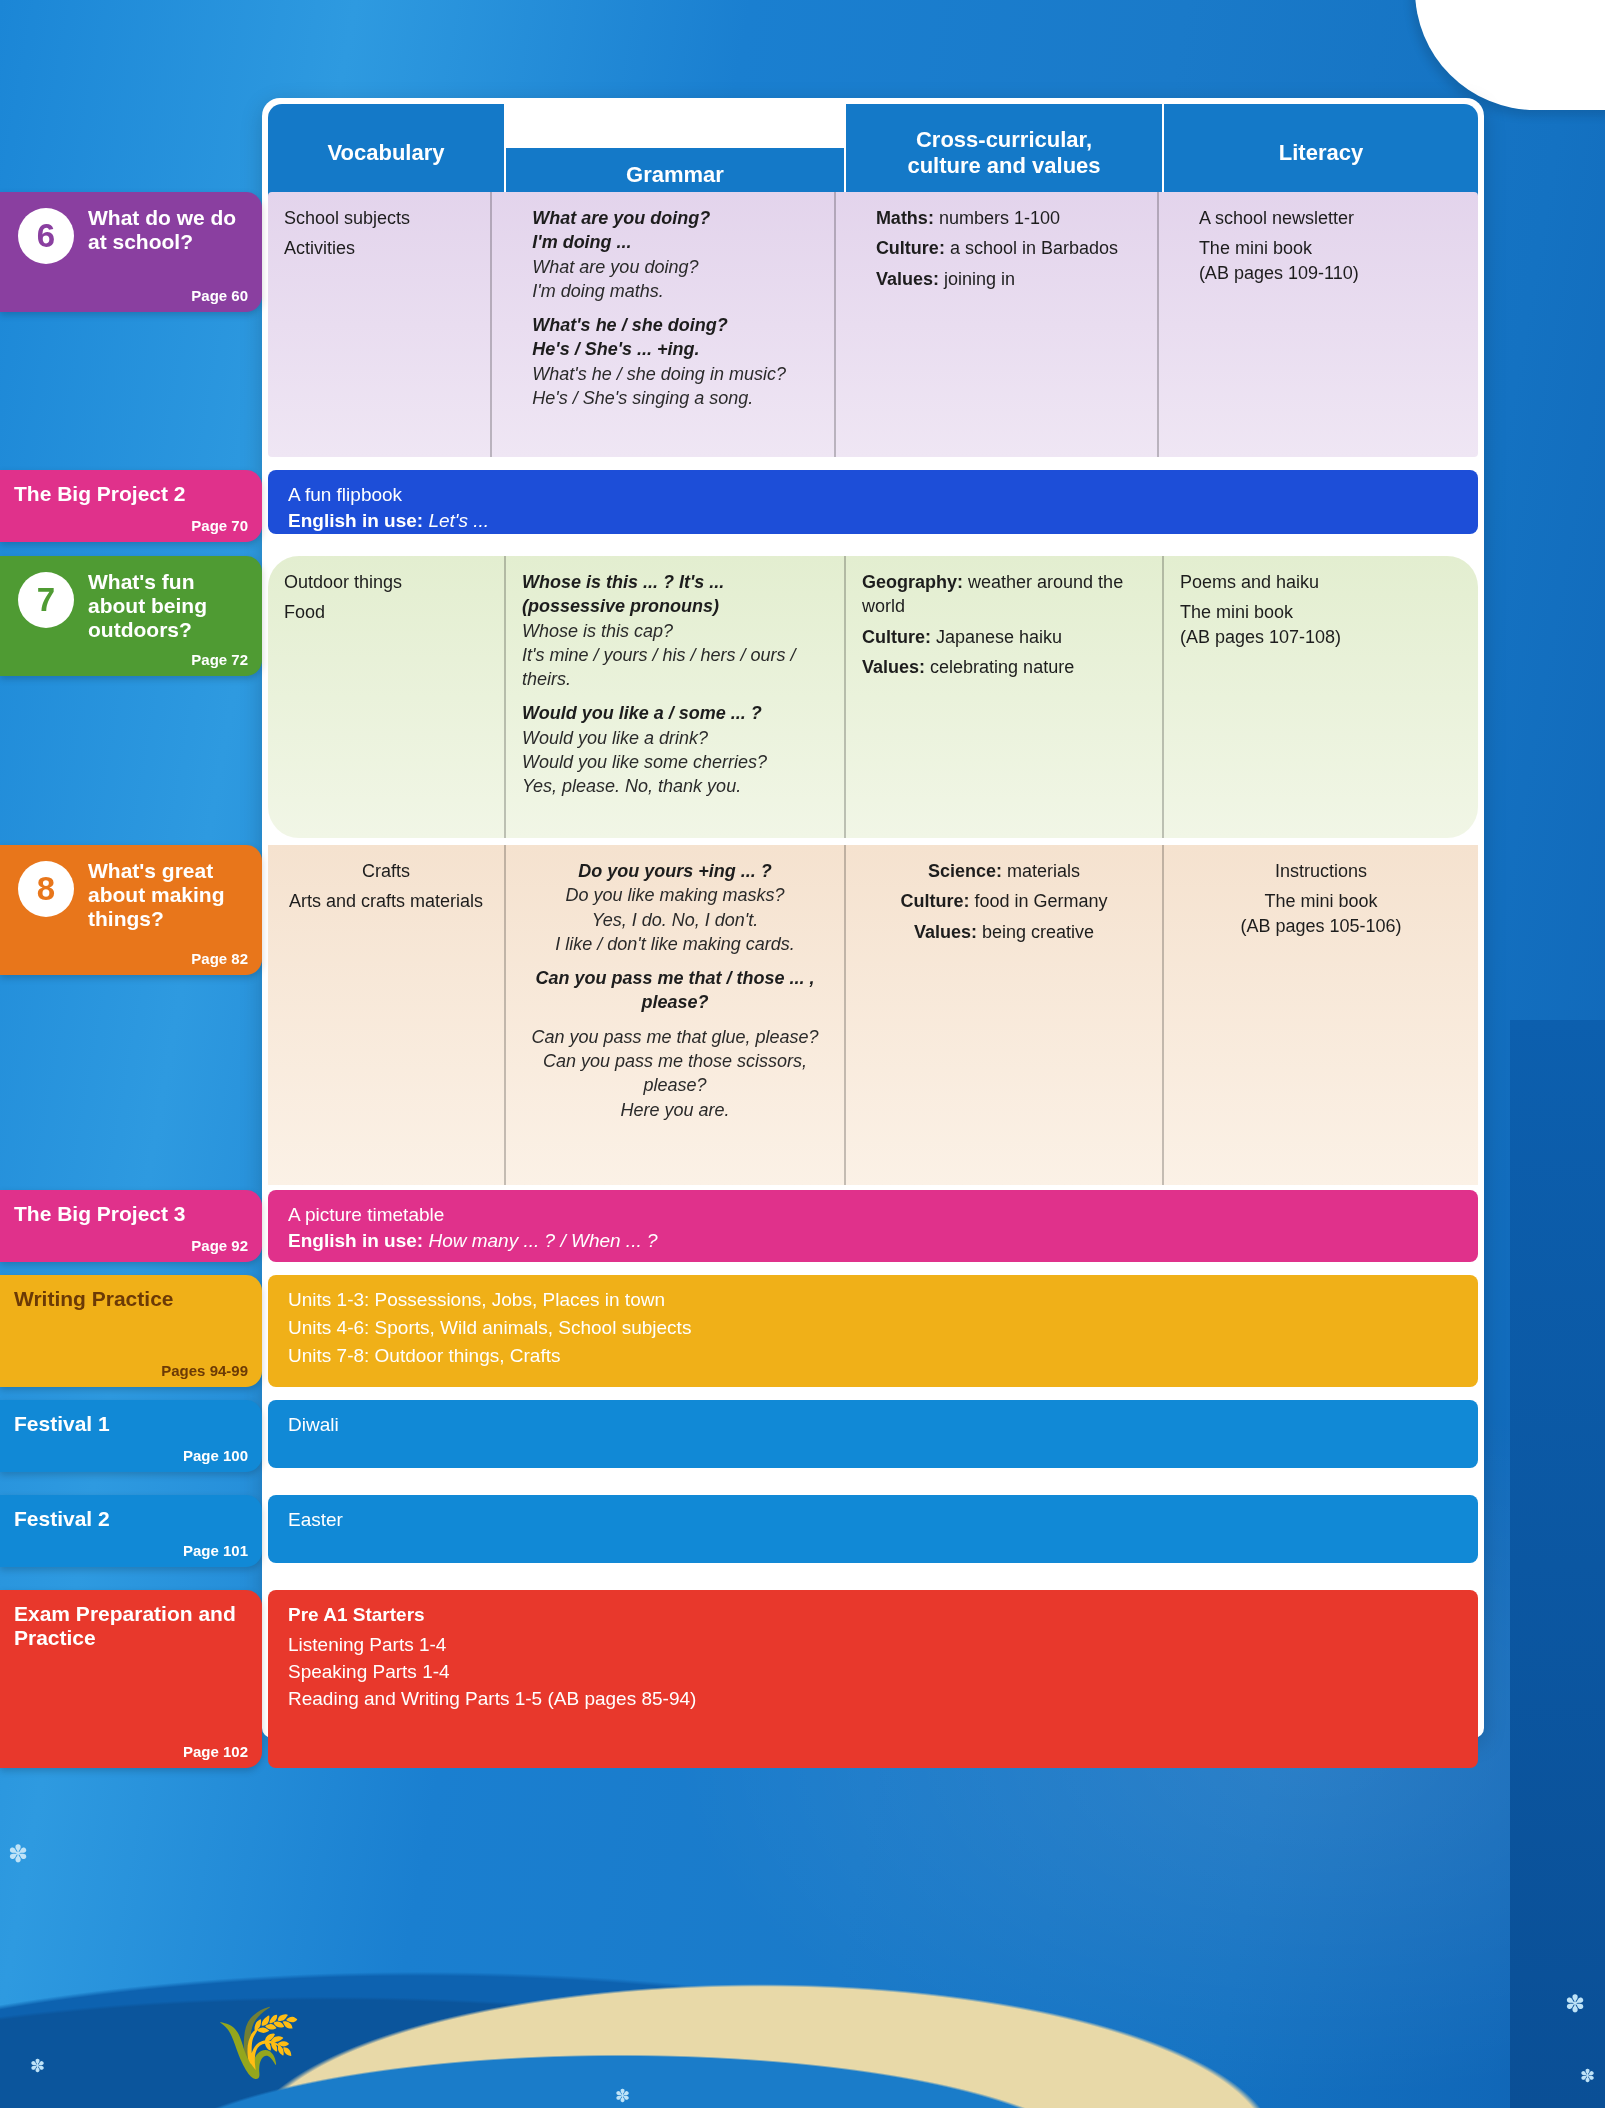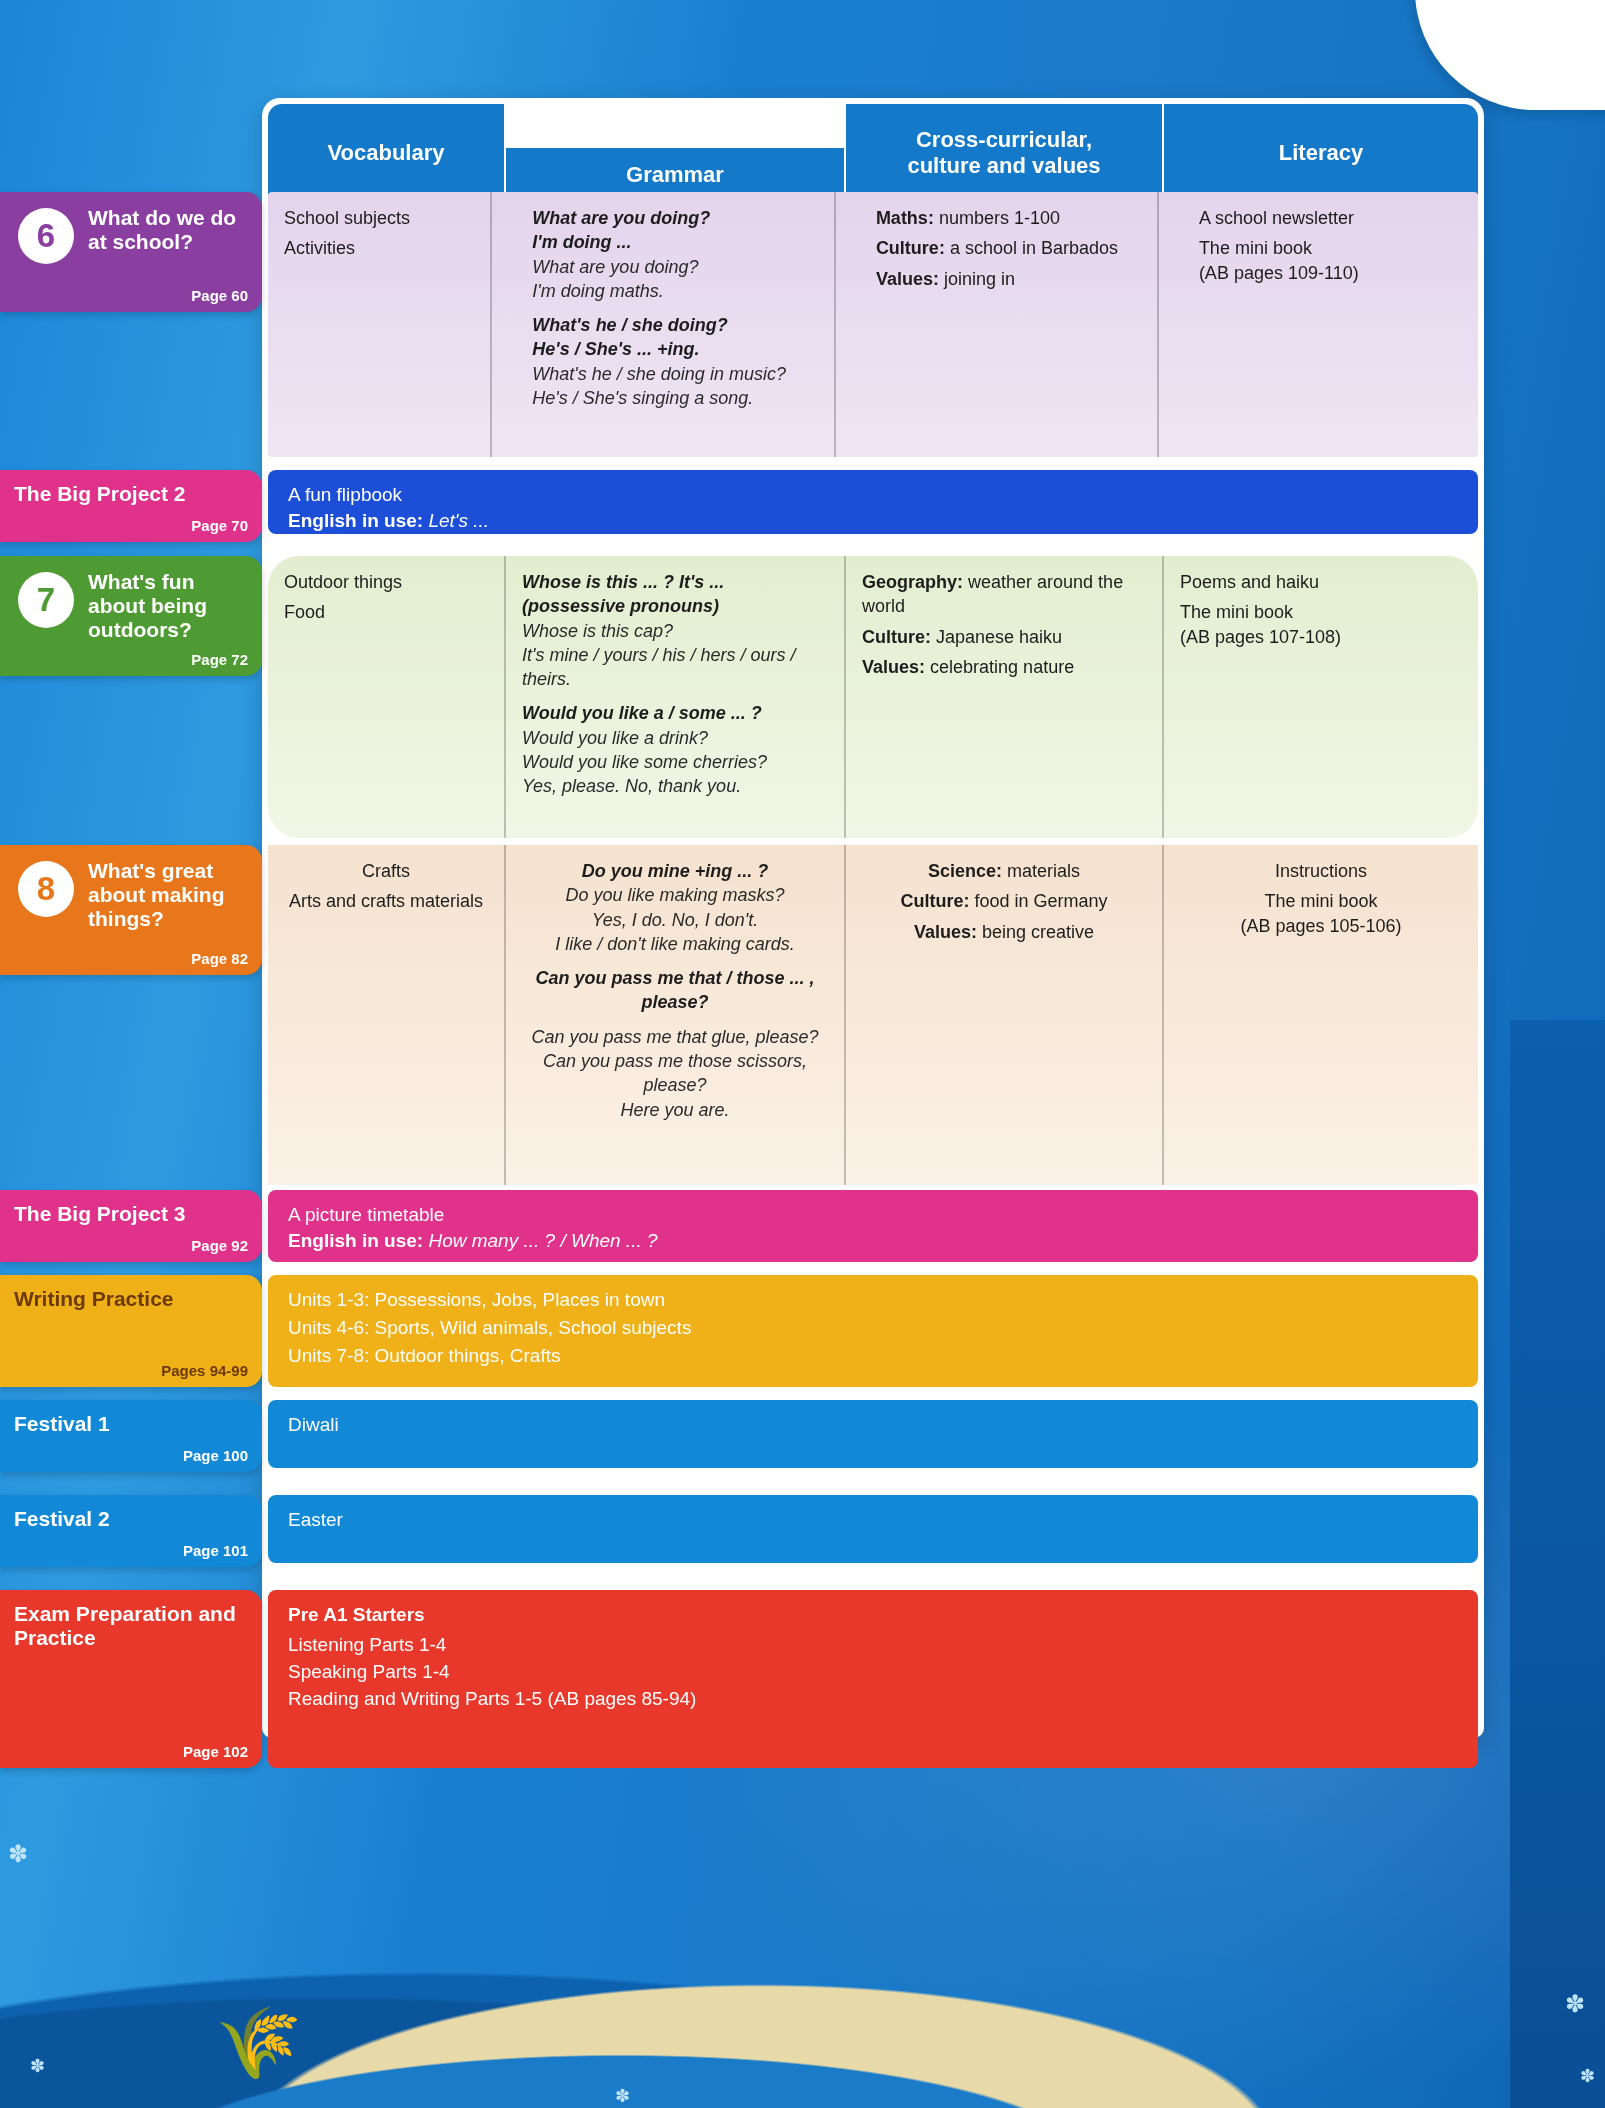--- a/index.html
+++ b/index.html
@@ -228,21 +228,21 @@
   <div class="num-badge" style="color:#e8761b;">8</div>
   <div class="title">What's great about making things?</div>
   <div class="page">Page 82</div>
 </div>
 <div class="row u8" style="top:845px; height:340px;text-align:center;">
   <div class="cell c1 vline">
     <span class="item">Crafts</span>
     <span class="item">Arts and crafts materials</span>
   </div>
   <div class="cell c2 vline">
-    <span class="gram-h">Do you mine +ing ... ?</span>
+    <span class="gram-h">Do you yours +ing ... ?</span>
     <span class="gram-e">Do you like making masks?</span>
     <span class="gram-e">Yes, I do. No, I don't.</span>
     <span class="gram-e">I like / don't like making cards.</span>
     <div class="gap"></div>
     <span class="gram-h">Can you pass me that / those ... , please?</span>
     <div class="gap"></div>
     <span class="gram-e">Can you pass me that glue, please?</span>
     <span class="gram-e">Can you pass me those scissors, please?</span>
     <span class="gram-e">Here you are.</span>
   </div>

